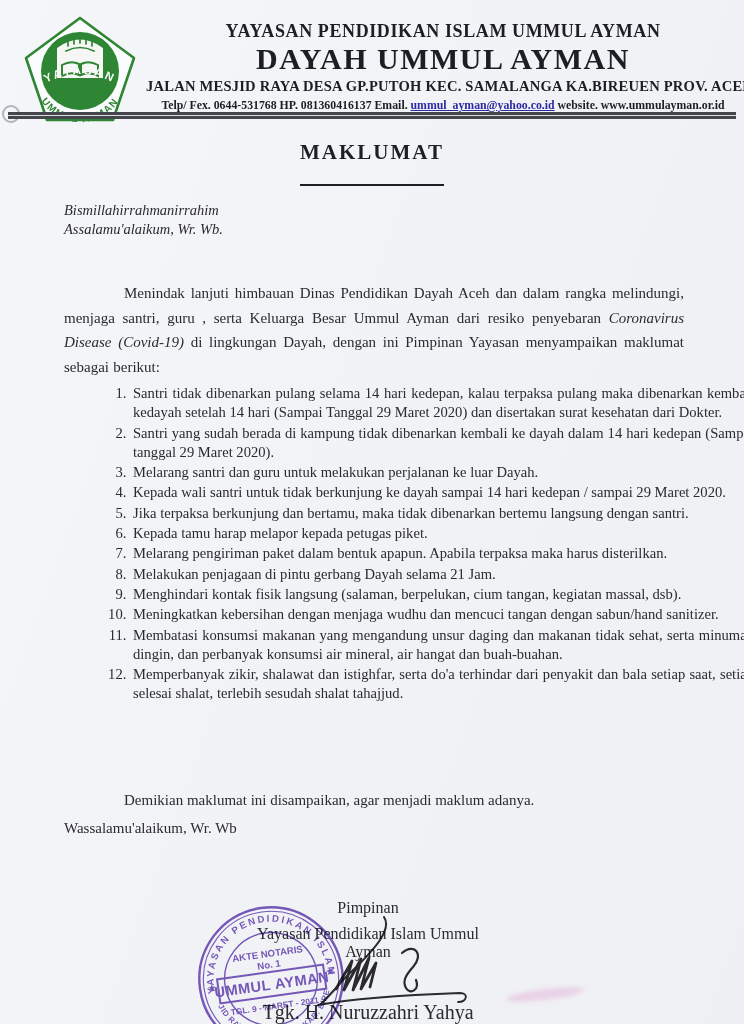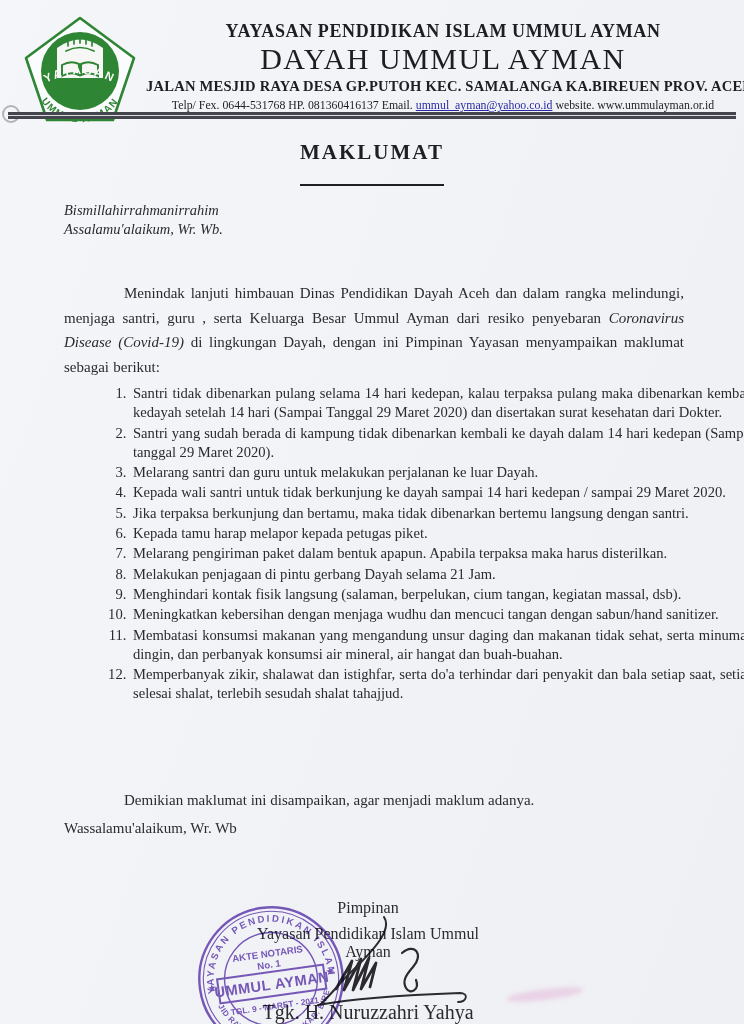--- a/index.html
+++ b/index.html
@@ -6,23 +6,23 @@
   .page{
     position:relative;width:744px;height:1024px;overflow:hidden;
     background:linear-gradient(110deg,#f5f6f9 0%,#f1f2f5 55%,#eef0f3 100%);
     font-family:"Liberation Serif","DejaVu Serif",serif;
     color:#2a2a31;
   }
   
   .logo{position:absolute;left:20px;top:15px;width:120px;height:110px;}
   .header-text{position:absolute;left:146px;right:4px;top:21px;text-align:center;color:#1d1d24;}
   .org-line{font-size:18px;font-weight:bold;letter-spacing:0.6px;}
-  .dayah-name{font-size:30px;font-weight:normal;letter-spacing:1.5px;line-height:31px;margin-top:1px;}
+  .dayah-name{font-size:30px;font-weight:bold;letter-spacing:1.5px;line-height:31px;margin-top:1px;}
   .address{font-size:14.6px;font-weight:bold;margin-top:4px;letter-spacing:0.2px;white-space:nowrap;}
-  .contact{font-size:11.8px;font-weight:normal;margin-top:3px;white-space:nowrap;}
+  .contact{font-size:11.8px;font-weight:bold;margin-top:3px;white-space:nowrap;}
   .email-link{color:#2a2aa4;text-decoration:underline;}
   .rule{position:absolute;left:8px;right:8px;top:112px;height:7px;
         background:linear-gradient(#45454d 0 36%,#d9dbe0 36% 56%,#45454d 56% 100%);}
   .punch-hole{position:absolute;left:2px;top:105px;width:14px;height:14px;border:2.5px solid rgba(112,114,124,0.5);border-radius:50%;}
   
   .doc-title{position:absolute;top:140px;left:0;width:100%;text-align:center;}
   .doc-title span{display:inline-block;font-size:21px;font-weight:bold;letter-spacing:2px;color:#1e1e25;
         border-bottom:2.5px solid #1e1e25;padding-bottom:19px;}
   .opening{position:absolute;left:64px;top:201px;font-style:italic;font-size:14.5px;line-height:18.5px;}
   .intro{position:absolute;left:64px;top:266px;width:620px;font-size:15px;line-height:24.5px;

